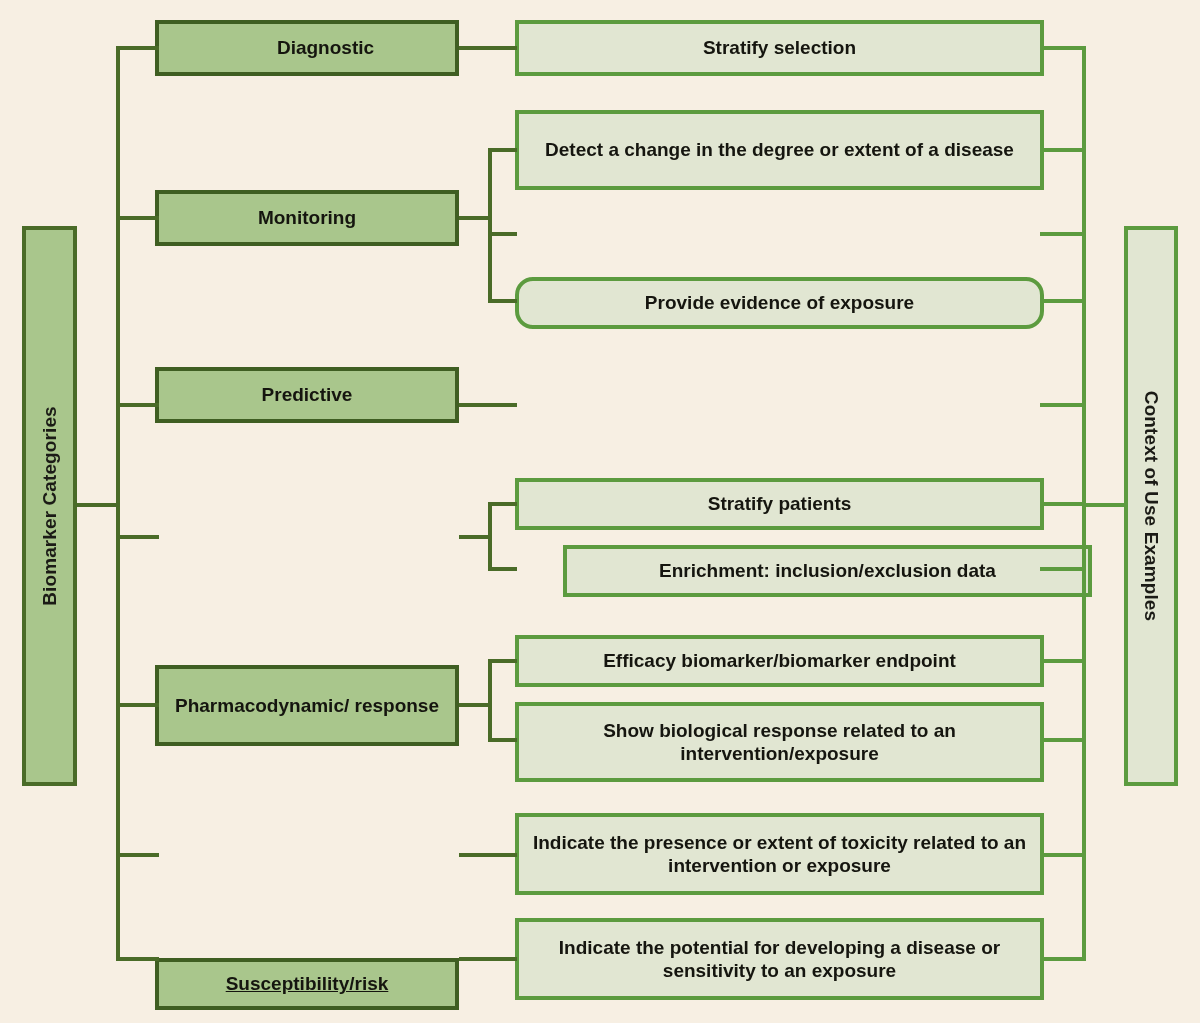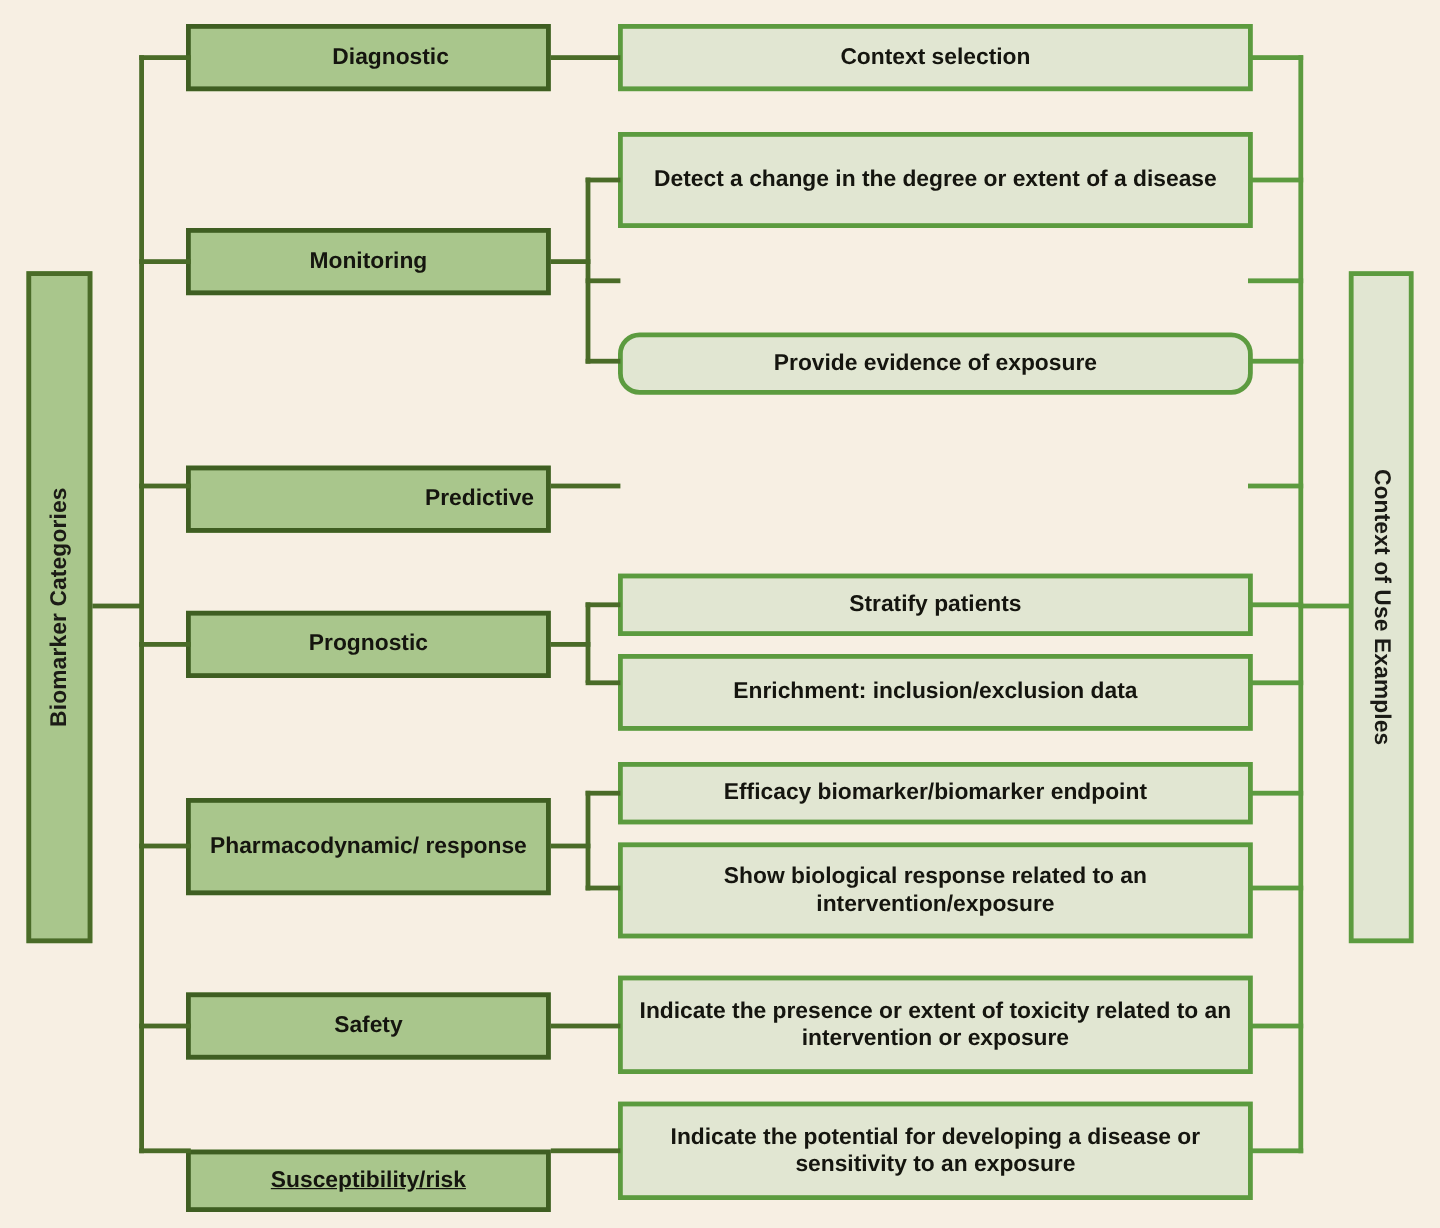--- a/index.html
+++ b/index.html
@@ -71,60 +71,54 @@
   <div class="ln ln-l" style="left:77px;top:503px;width:43px;height:4px;"></div>
 
   <div class="ln ln-l" style="left:116px;top:46px;width:4px;height:915px;"></div>
 
   <div class="node cat" style="top:20px;height:56px;padding-left:47px;">
     <span>Diagnostic</span>
   </div>
   <div class="node cat" style="top:190px;height:56px;">
     <span>Monitoring</span>
   </div>
-  <div class="node cat" style="top:388px;height:56px;justify-content:flex-end;">
+  <div class="node cat" style="top:367px;height:56px;">
     <span>Predictive</span>
-  </div>
-  <div class="node cat" style="top:509px;height:56px;">
-    <span>Prognostic</span>
   </div>
   <div class="node cat" style="top:665px;height:81px;">
     <span>Pharmacodynamic/ response</span>
-  </div>
-  <div class="node cat" style="top:827px;height:56px;">
-    <span>Safety</span>
   </div>
   <div class="node cat" style="top:958px;height:52px;text-decoration:underline;">
     <span>Susceptibility/risk</span>
   </div>
 
   <div class="ln ln-l" style="left:116px;top:46px;width:43px;height:4px;"></div>
   <div class="ln ln-l" style="left:116px;top:216px;width:43px;height:4px;"></div>
   <div class="ln ln-l" style="left:116px;top:403px;width:43px;height:4px;"></div>
   <div class="ln ln-l" style="left:116px;top:535px;width:43px;height:4px;"></div>
   <div class="ln ln-l" style="left:116px;top:703px;width:43px;height:4px;"></div>
   <div class="ln ln-l" style="left:116px;top:853px;width:43px;height:4px;"></div>
   <div class="ln ln-l" style="left:116px;top:957px;width:43px;height:4px;"></div>
 
   <div class="node cou" style="top:20px;height:56px;">
-    <span>Context selection</span>
+    <span>Stratify selection</span>
   </div>
 
   <div class="node cou" style="top:110px;height:80px;">
     <span>Detect a change in the degree or extent of a disease</span>
   </div>
   <div class="node cou" style="top:277px;height:52px;border-radius:18px;">
     <span>Provide evidence of exposure</span>
   </div>
 
 
   <div class="node cou" style="top:478px;height:52px;">
     <span>Stratify patients</span>
   </div>
-  <div class="node cou" style="top:545px;height:64px;">
+  <div class="node cou" style="top:545px;height:52px;margin-left:48px;">
     <span>Enrichment: inclusion/exclusion data</span>
   </div>
 
   <div class="node cou" style="top:635px;height:52px;">
     <span>Efficacy biomarker/biomarker endpoint</span>
   </div>
   <div class="node cou" style="top:702px;height:80px;justify-content:flex-end;">
     <span>Show biological response related to an intervention/exposure</span>
   </div>
 

